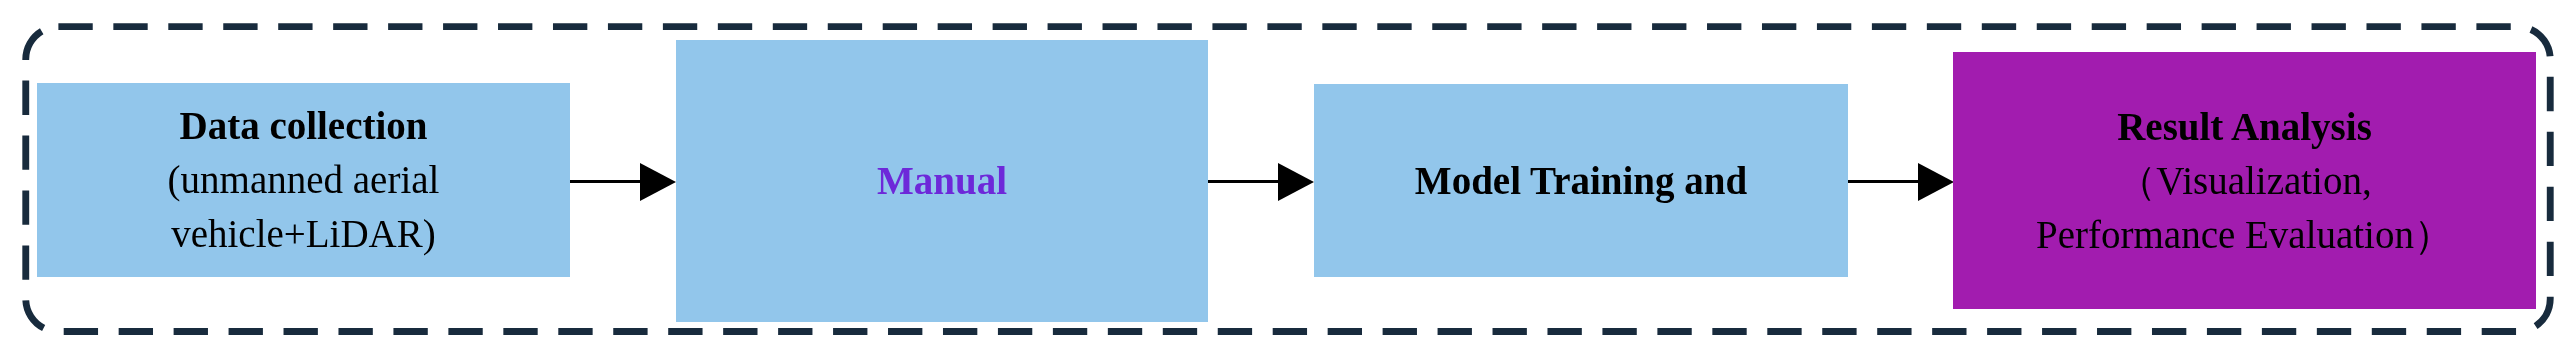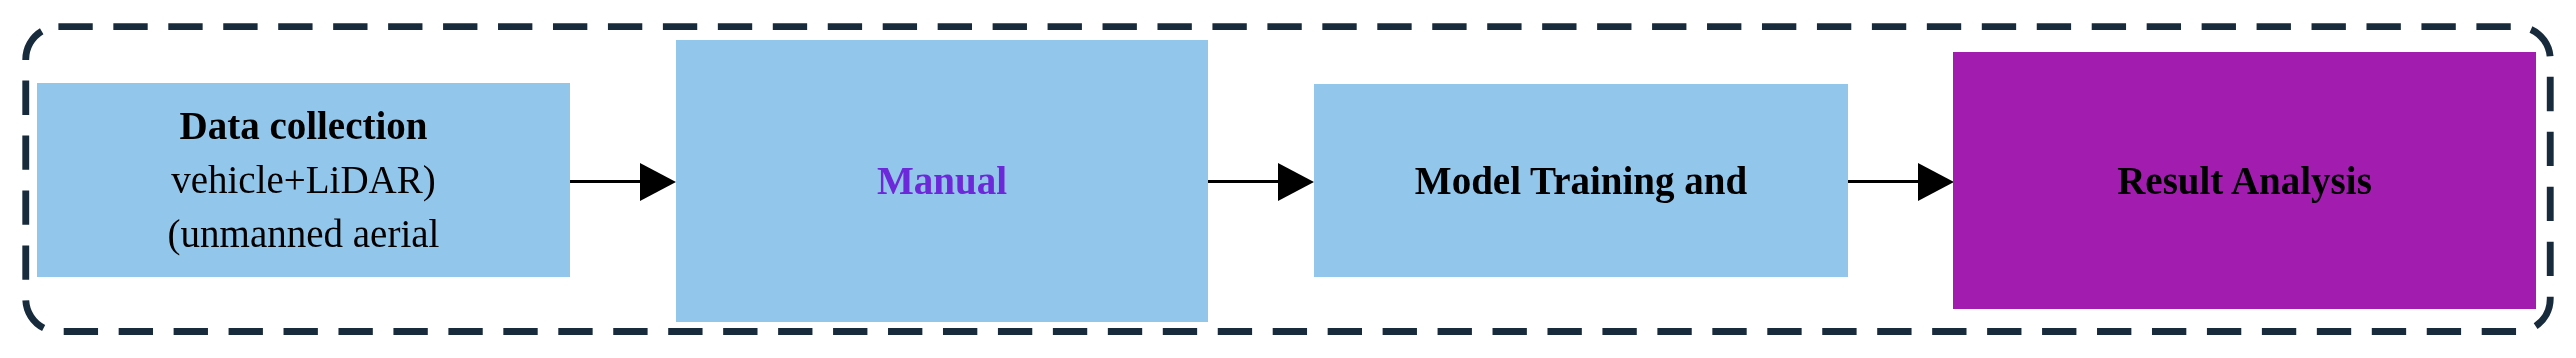--- a/index.html
+++ b/index.html
@@ -56,22 +56,22 @@
 
   <svg class="frame-svg" viewBox="0 0 3000 418" xmlns="http://www.w3.org/2000/svg">
     <rect x="30" y="31" width="2940" height="355" rx="38" ry="38" fill="none" stroke="#182B3D" stroke-width="8" stroke-dasharray="40 24"></rect>
   </svg>
 
   <div class="box box-1" style="background: rgb(146, 198, 235); color: rgb(0, 0, 0); text-align: center;">
     <div class="title">
       <div>Data collection</div>
     </div>
     <div class="detail">
+      <div>(unmanned aerial</div>
       <div>vehicle+LiDAR)</div>
-      <div>(unmanned aerial</div>
     </div>
   </div>
 
   <div class="arrow arrow-1">
     <div class="shaft" style="background: rgb(0, 0, 0);"></div>
     <div class="head" style="border-left-color: rgb(0, 0, 0);"></div>
   </div>
 
   <div class="box box-2" style="background: rgb(146, 198, 235); color: #6d28d9;">
     <div class="title">
@@ -94,16 +94,20 @@
 
   <div class="arrow arrow-3">
     <div class="shaft" style="background: rgb(0, 0, 0);"></div>
     <div class="head" style="border-left-color: rgb(0, 0, 0);"></div>
   </div>
 
   <div class="box box-4" style="background: #a21caf; color: rgb(0, 0, 0);">
     <div class="title">
       <div>Result Analysis</div>
     </div>
+    <div class="detail">
+      <div>（Visualization,</div>
+      <div>Performance Evaluation）</div>
+    </div>
   </div>
 
 </div>
 
 
 </body></html>

